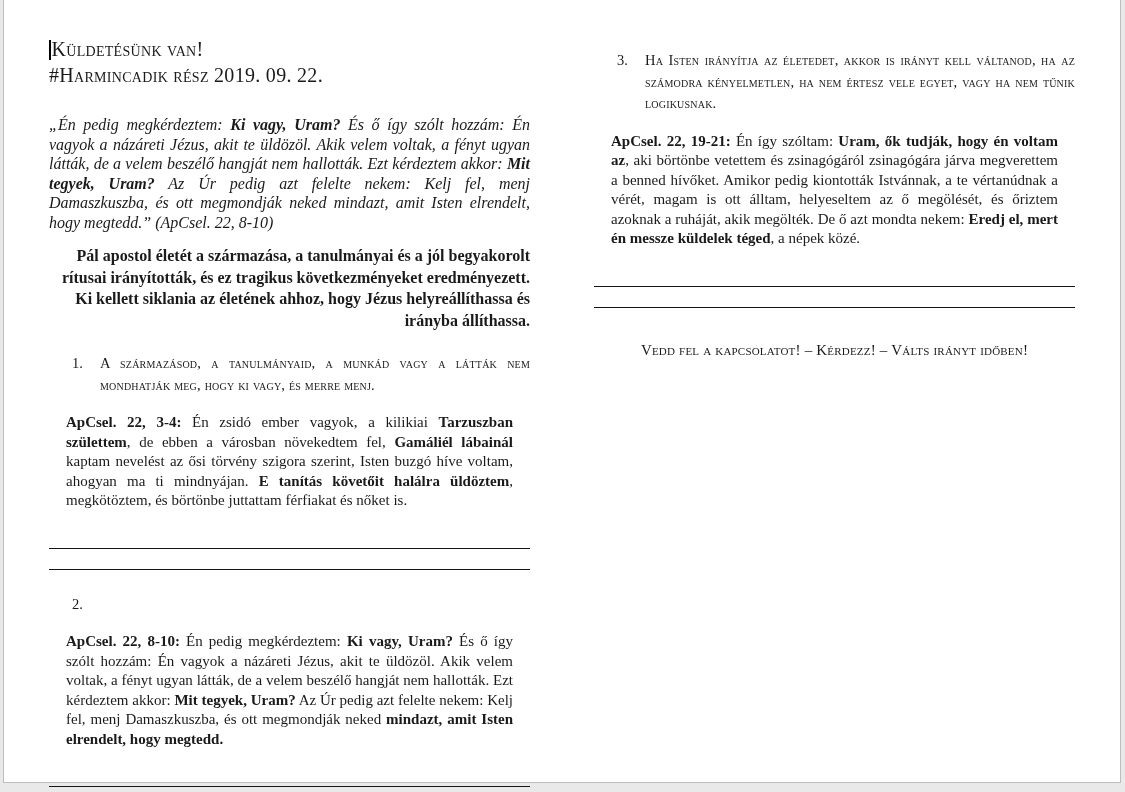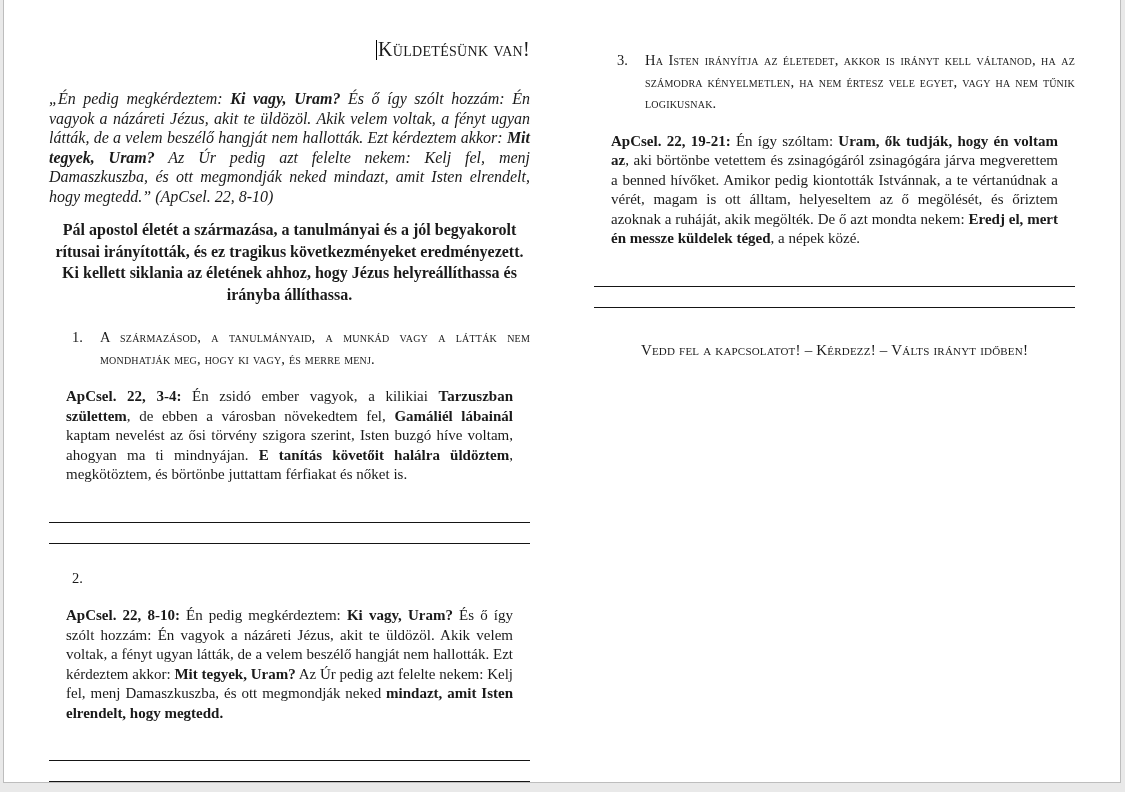--- a/index.html
+++ b/index.html
@@ -23,21 +23,21 @@
     border-top: none;
     box-sizing: border-box;
   }
   .content {
     display: flex;
     padding: 36px 45px 0 45px;
     gap: 64px;
   }
   .col { width: 481px; box-sizing: border-box; }
 
-  .title-block { text-align: right; margin-bottom: 27px; }
+  .title-block { text-align: left; margin-bottom: 27px; }
   .title-line {
     font-variant: small-caps;
     font-size: 20px;
     line-height: 26px;
     letter-spacing: 0.3px;
   }
   .caret {
     display: inline-block;
     width: 1.5px;
     height: 20px;
@@ -57,21 +57,21 @@
     font-style: italic;
     font-size: 16px;
     line-height: 19.5px;
     text-align: justify;
   }
   .summary {
     margin: 0 0 22px 0;
     font-weight: bold;
     font-size: 16px;
     line-height: 21.5px;
-    text-align: center;
+    text-align: right;
   }
   .numbered {
     display: flex;
     padding-left: 23px;
     margin: 0 0 10px 0;
   }
   .numbered .num {
     width: 28px;
     flex-shrink: 0;
     font-variant: small-caps;
@@ -112,20 +112,21 @@
 </head>
 <body>
 
 <div class="page">
   <div class="content">
 
     <div class="col">
 
       <div class="title-block">
         <div class="title-line"><span class="caret"></span><span>Küldetésünk van!</span></div>
+        <div class="title-line">#Harmincadik rész 2019. 09. 22.</div>
       </div>
 
 
       <p class="quote"><span>„Én pedig megkérdeztem: </span><span class="b">Ki vagy, Uram?</span><span> És ő így szólt hozzám: Én vagyok a názáreti Jézus, akit te üldözöl. Akik velem voltak, a fényt ugyan látták, de a velem beszélő hangját nem hallották. Ezt kérdeztem akkor: </span><span class="b">Mit tegyek, Uram?</span><span> Az Úr pedig azt felelte nekem: Kelj fel, menj Damaszkuszba, és ott megmondják neked mindazt, amit Isten elrendelt, hogy megtedd.” (ApCsel. 22, 8-10)</span></p>
 
       <p class="summary">Pál apostol életét a származása, a tanulmányai és a jól begyakorolt rítusai irányították, és ez tragikus következményeket eredményezett. Ki kellett siklania az életének ahhoz, hogy Jézus helyreállíthassa és irányba állíthassa.</p>
 
       <div class="numbered">
         <span class="num">1.</span>
         <span class="num-text"><span>A származásod, a tanulmányaid, a munkád vagy a látták nem mondhatják meg, hogy ki vagy, és merre menj.</span></span>

